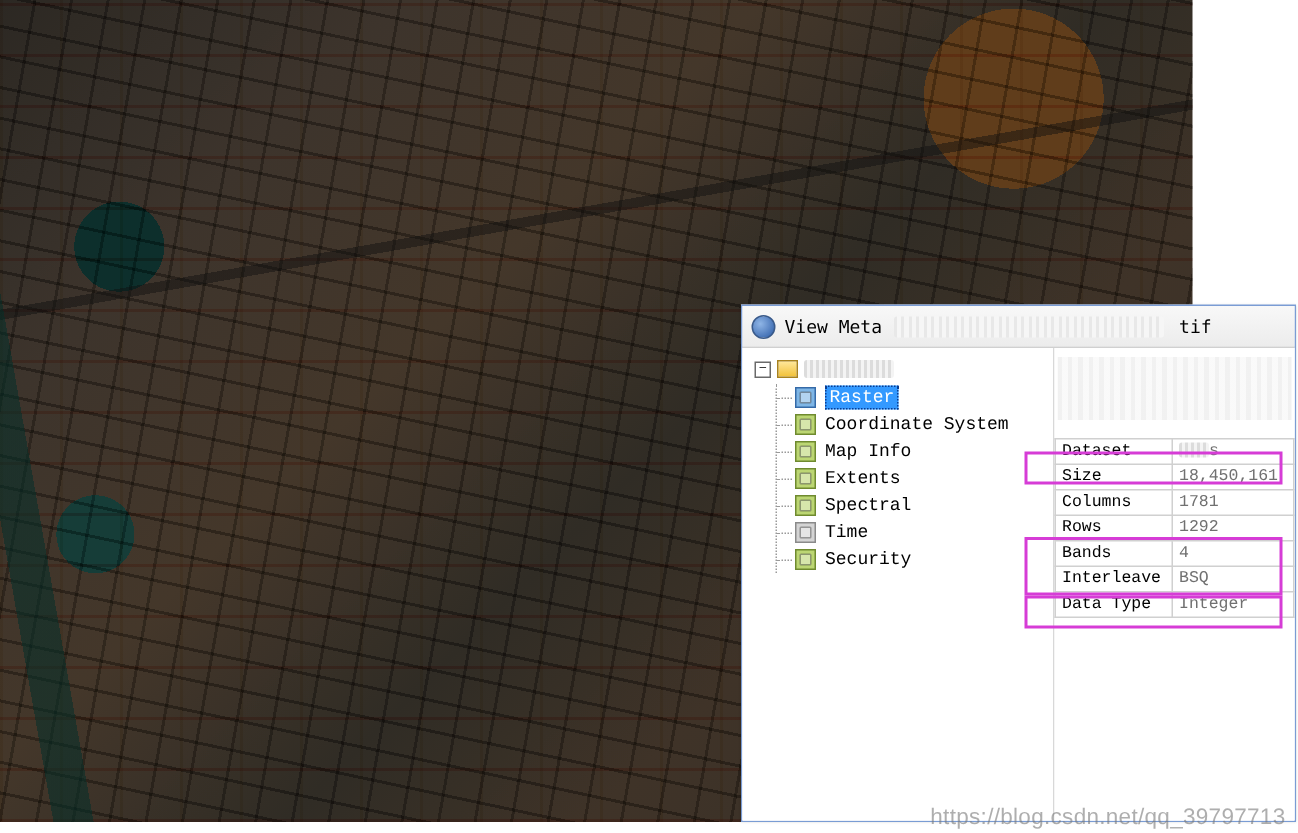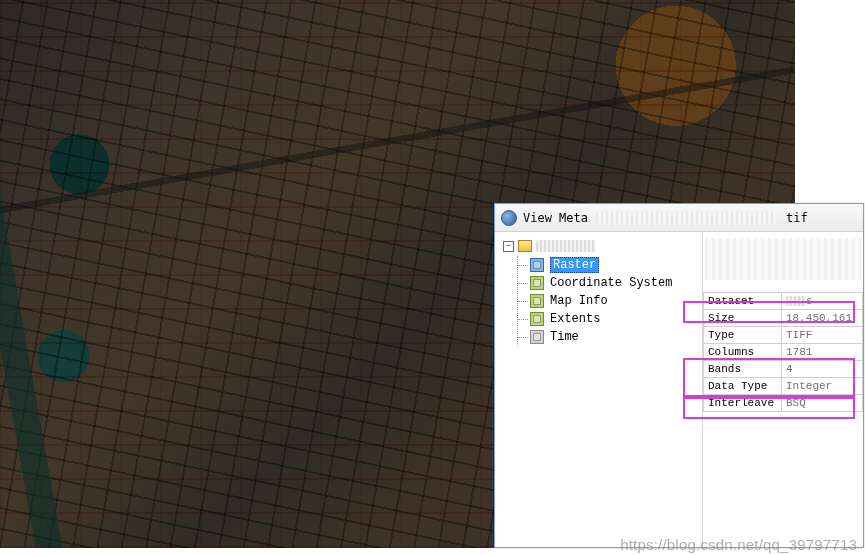--- a/index.html
+++ b/index.html
@@ -107,56 +107,64 @@
           <span class="tree-label">Coordinate System</span>
         </div>
         <div class="tree-item">
           <span class="tree-icon"></span>
           <span class="tree-label">Map Info</span>
         </div>
         <div class="tree-item">
           <span class="tree-icon"></span>
           <span class="tree-label">Extents</span>
         </div>
+         <div class="tree-item">
+          <span class="tree-icon"></span>
+          <span class="tree-label">Spectral</span>
+        </div>
         <div class="tree-item">
           <span class="tree-icon gray"></span>
           <span class="tree-label">Time</span>
+        </div>
+        <div class="tree-item">
+          <span class="tree-icon"></span>
+          <span class="tree-label">Security</span>
         </div>
       </div>
     </div>
     <div class="kvpane">
       <table class="kv">
         <tbody>
             <tr>
               <td class="key">Dataset</td>
               <td class="val"><span class="valmask"></span><span></span>s</td>
             </tr>
         <tr>
               <td class="key">Size</td>
               <td class="val">18,450,161</td>
             </tr>
         <tr>
-              <td class="key">Type</td>
-              <td class="val">TIFF</td>
+              <td class="key">Columns</td>
+              <td class="val">1781</td>
             </tr>
         <tr>
-              <td class="key">Columns</td>
-              <td class="val">1781</td>
+              <td class="key">Rows</td>
+              <td class="val">1292</td>
             </tr>
         <tr>
               <td class="key">Bands</td>
               <td class="val">4</td>
             </tr>
         <tr>
+              <td class="key">Interleave</td>
+              <td class="val">BSQ</td>
+            </tr>
+        <tr>
               <td class="key">Data Type</td>
               <td class="val">Integer</td>
-            </tr>
-        <tr>
-              <td class="key">Interleave</td>
-              <td class="val">BSQ</td>
             </tr>
       </tbody>
         </table>
     </div>
   </div>
 </div>
 
 <div class="hl h1"></div>
 <div class="hl h2"></div>
 <div class="hl h3"></div>

